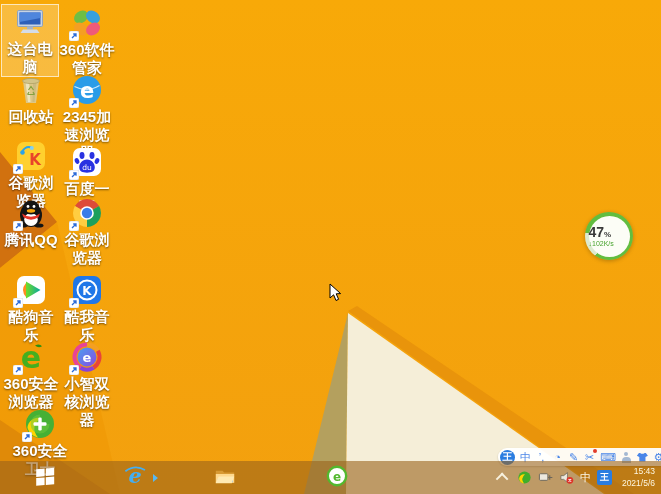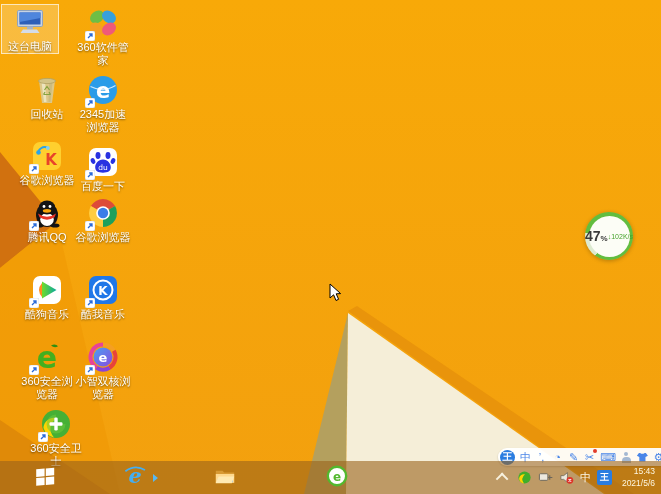--- a/index.html
+++ b/index.html
@@ -2,34 +2,34 @@
 <html><head>
 <meta charset="utf-8">
 <style>
   html,body{margin:0;padding:0;background:#222;}
   #screen{position:relative;width:661px;height:494px;overflow:hidden;
           font-family:"Liberation Sans","DejaVu Sans",sans-serif;
           background:linear-gradient(180deg,#f8a908,#f3a00e);}
   .shape{position:absolute;inset:0;}
 
   
-  .desktop-icon{position:absolute;width:56px;text-align:center;cursor:default;margin-left:16px;}
+  .desktop-icon{position:absolute;width:56px;text-align:center;cursor:default;}
   .desktop-icon.selected{background:rgba(255,255,255,.22);border:1px solid rgba(255,255,255,.65);margin:-2px;}
   .ic{position:relative;width:34px;height:34px;margin:0 auto;}
   .ic svg{width:100%;height:100%;display:block;}
   .sc-arrow{position:absolute;left:-1px;bottom:-1px;width:10px;height:10px;}
-  .icon-label{margin-top:1px;font-size:11px;line-height:1.2;color:#fff;
-              text-shadow:0 1px 2px rgba(0,0,0,.55);word-break:break-all;}
+  .icon-label{margin-top:1px;font-size:15px;line-height:1.2;color:#fff;
+              text-shadow:0 1px 2px rgba(0,0,0,.55);word-break:break-all;font-weight:bold;}
 
   
   #widget{position:absolute;left:585px;top:212px;width:48px;height:48px;border-radius:50%;
           background:conic-gradient(from 215deg,#dcead0 0 62deg,#62bd3f 62deg 360deg);
           box-shadow:0 1px 4px rgba(0,0,0,.25);}
   #widget .win{position:absolute;inset:3.5px;background:#fcfdf6;border-radius:50%;
-          display:flex;flex-direction:row;align-items:center;justify-content:center;}
+          display:flex;flex-direction:column;justify-content:center;}
   .w-pct{font-size:14px;font-weight:bold;color:#3a3a3a;line-height:1;}
   .w-pct small{font-size:8px;font-weight:bold;}
   .w-speed{font-size:7px;color:#46a32c;margin-top:1px;}
 
   
   #ime{position:absolute;left:498px;top:448px;height:18px;padding:0 6px 0 2px;
        background:rgba(255,255,255,.95);border-radius:9px;display:flex;align-items:center;gap:5px;
        box-shadow:0 1px 2px rgba(0,0,0,.2);}
   .ime-logo{width:15px;height:15px;border-radius:50%;background:#2a7de0;color:#fff;
        font-size:10px;font-weight:bold;display:flex;align-items:center;justify-content:center;}

